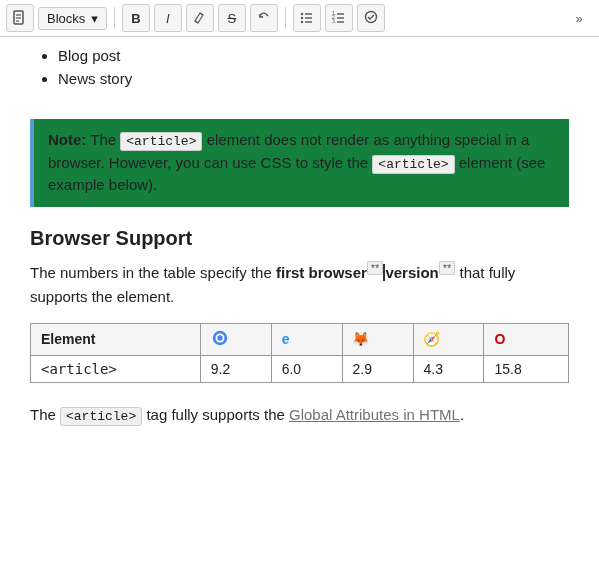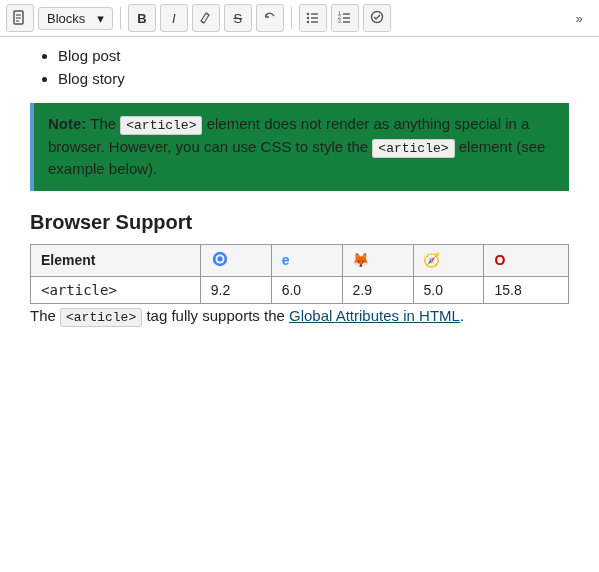--- a/index.html
+++ b/index.html
@@ -51,21 +51,21 @@
 
     .toolbar-blocks {
       display: flex;
       align-items: center;
       border: 1px solid #ccc;
       background: #f5f5f5;
       border-radius: 3px;
       padding: 3px 8px;
       font-size: 13px;
       cursor: pointer;
-      gap: 12px;
+      gap: 6px;
     }
 
     .toolbar-more {
       margin-left: auto;
       display: flex;
       align-items: center;
       justify-content: center;
       width: 28px;
       height: 28px;
       cursor: pointer;
@@ -77,21 +77,21 @@
     .content {
       padding: 10px 30px 10px 30px;
       overflow-y: auto;
       height: calc(572px - 42px);
     }
 
     
     .bullet-list {
       list-style: disc;
       padding-left: 28px;
-      margin-bottom: 16px;
+      margin-bottom: 32px;
     }
 
     .bullet-list li {
       margin-bottom: 6px;
       font-size: 15px;
     }
 
     
     .note-block {
       border-left: 4px solid #5b9bd5;
@@ -130,20 +130,21 @@
     }
 
     .text-bold {
       font-weight: bold;
     }
 
     
     .browser-table {
       border-collapse: collapse;
       width: 100%;
+      margin-bottom: 20px;
       font-size: 14px;
     }
 
     .browser-table th,
     .browser-table td {
       border: 1px solid #999;
       padding: 5px 10px;
       text-align: left;
     }
 
@@ -167,21 +168,21 @@
       vertical-align: super;
     }
 
     
     .global-text {
       font-size: 15px;
       line-height: 1.6;
     }
 
     .link-text {
-      color: #0c4a6e;
+      color: #737373;
       text-decoration: underline;
       cursor: pointer;
     }
 
     
     .cursor-line {
       border-right: 2px solid #333;
     }
   </style>
 </head>
@@ -278,30 +279,33 @@
   </div>
 </div>
 
 <div class="content">
 
   <ul class="bullet-list">
     <li>
       <span>Blog post</span>
     </li>
     <li>
-      <span>Blog story</span>
+      <span>News story</span>
     </li>
   </ul>
 
   <div class="note-block">
     <span class="note-bold">Note:</span><span> The </span><code class="inline-code">&lt;article&gt;</code><span> element does not render as anything special in a browser. However, you can use CSS to style the </span><code class="inline-code">&lt;article&gt;</code><span> element (see example below).</span>
   </div>
 
   <div class="section-heading">Browser Support</div>
 
+  <p class="section-text">
+    <span>The numbers in the table specify the </span><span class="text-bold">first browser</span><sup class="fn-marker">**</sup><span class="cursor-line"></span><span class="text-bold">version</span><sup class="fn-marker">**</sup><span> that fully supports the element.</span>
+  </p>
 
   <table class="browser-table">
     <thead>
       <tr>
         <th>
           
           Element
         </th>
         <th>
           <span style="display:inline-block;width:18px;height:18px;">
@@ -327,21 +331,21 @@
       </tr>
     </thead>
     <tbody>
       <tr>
         <td>
           <code>&lt;article&gt;</code>
         </td>
         <td>9.2</td>
         <td>6.0</td>
         <td>2.9</td>
-        <td>5.0</td>
+        <td>4.3</td>
         <td>15.8</td>
       </tr>
     </tbody>
   </table>
 
 
   <p class="global-text">
     <span>The </span><code class="inline-code">&lt;article&gt;</code><span> tag fully supports the </span><a class="link-text" href="#">Global Attributes in HTML</a><span>.</span>
   </p>
 

